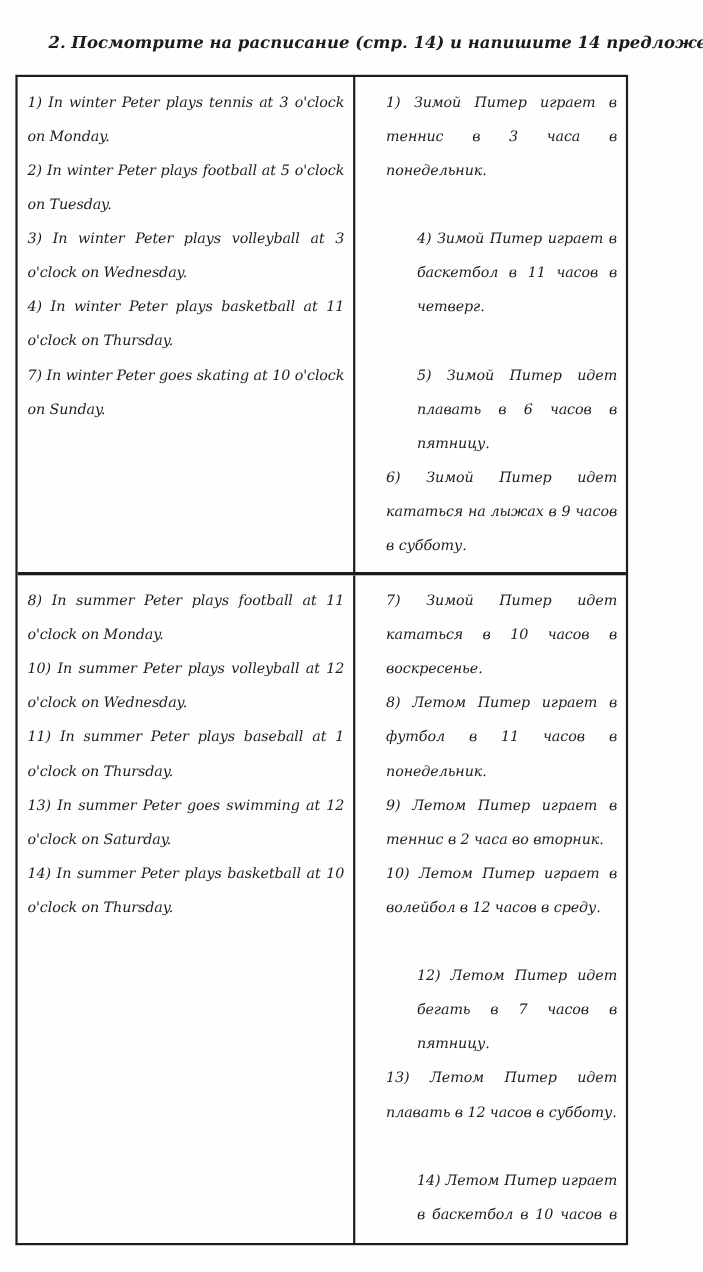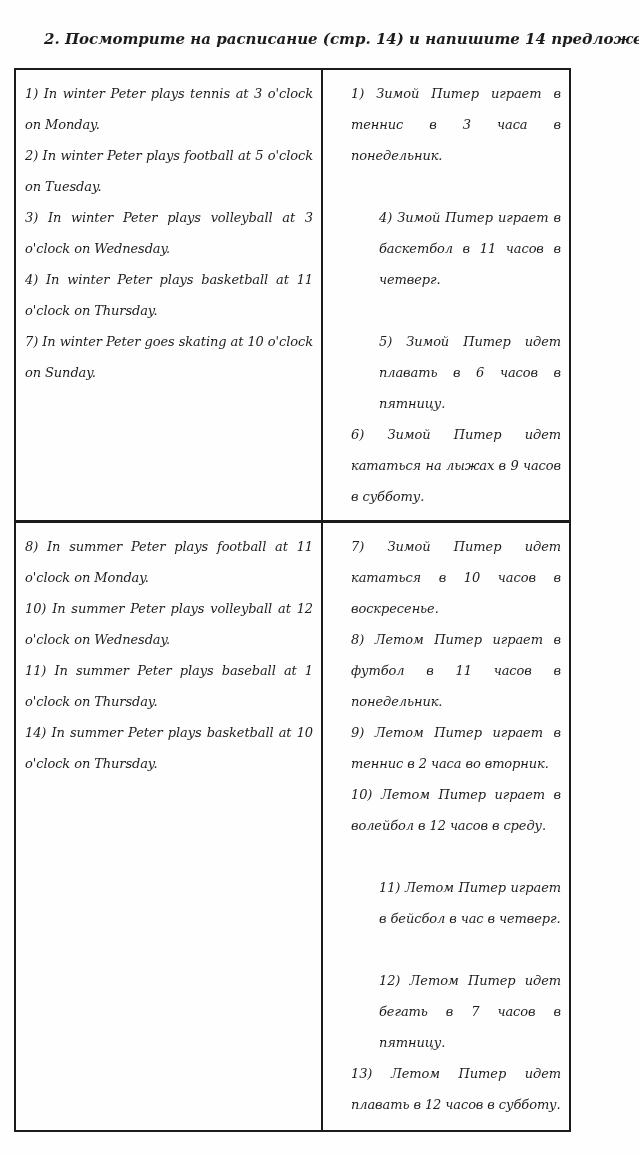--- a/index.html
+++ b/index.html
@@ -108,28 +108,28 @@
           <p class="sentence gap">5) Зимой Питер идет плавать в 6 часов в пятницу.</p>
           <p class="sentence">6) Зимой Питер идет кататься на лыжах в 9 часов в субботу.</p>
         </div>
     </div>
 
     <div class="section section-bottom">
       <div class="cell cell-left">
           <p class="sentence">8) In summer Peter plays football at 11 o'clock on Monday.</p>
           <p class="sentence">10) In summer Peter plays volleyball at 12 o'clock on Wednesday.</p>
           <p class="sentence">11) In summer Peter plays baseball at 1 o'clock on Thursday.</p>
+          <p class="sentence">13) In summer Peter goes swimming at 12 o'clock on Saturday.</p>
           <p class="sentence">14) In summer Peter plays basketball at 10 o'clock on Thursday.</p>
         </div>
       <div class="cell cell-right">
           <p class="sentence">7) Зимой Питер идет кататься в 10 часов в воскресенье.</p>
           <p class="sentence">8) Летом Питер играет в футбол в 11 часов в понедельник.</p>
           <p class="sentence">9) Летом Питер играет в теннис в 2 часа во вторник.</p>
           <p class="sentence">10) Летом Питер играет в волейбол в 12 часов в среду.</p>
-          <p class="sentence gap">11) Летом Питер играет в бейсбол в час в четверг.</p>
           <p class="sentence gap">12) Летом Питер идет бегать в 7 часов в пятницу.</p>
           <p class="sentence">13) Летом Питер идет плавать в 12 часов в субботу.</p>
           <p class="sentence gap">14) Летом Питер играет в баскетбол в 10 часов в воскресенье.</p>
         </div>
     </div>
 
   </div>
 </div>
 
 </body></html>

